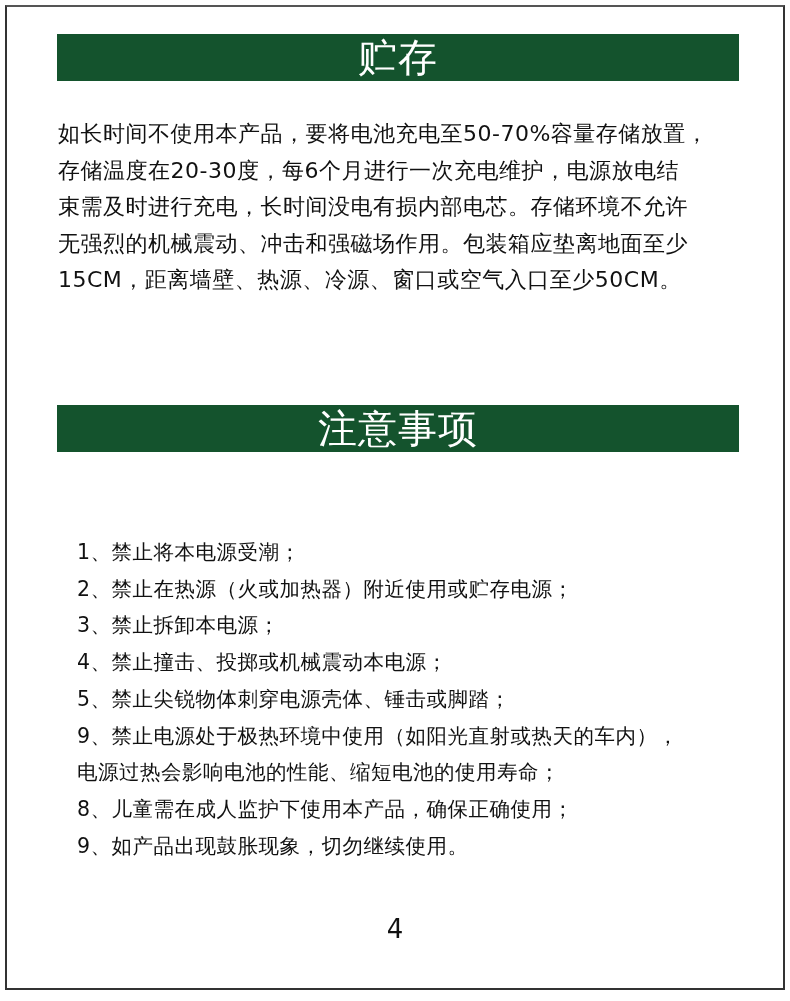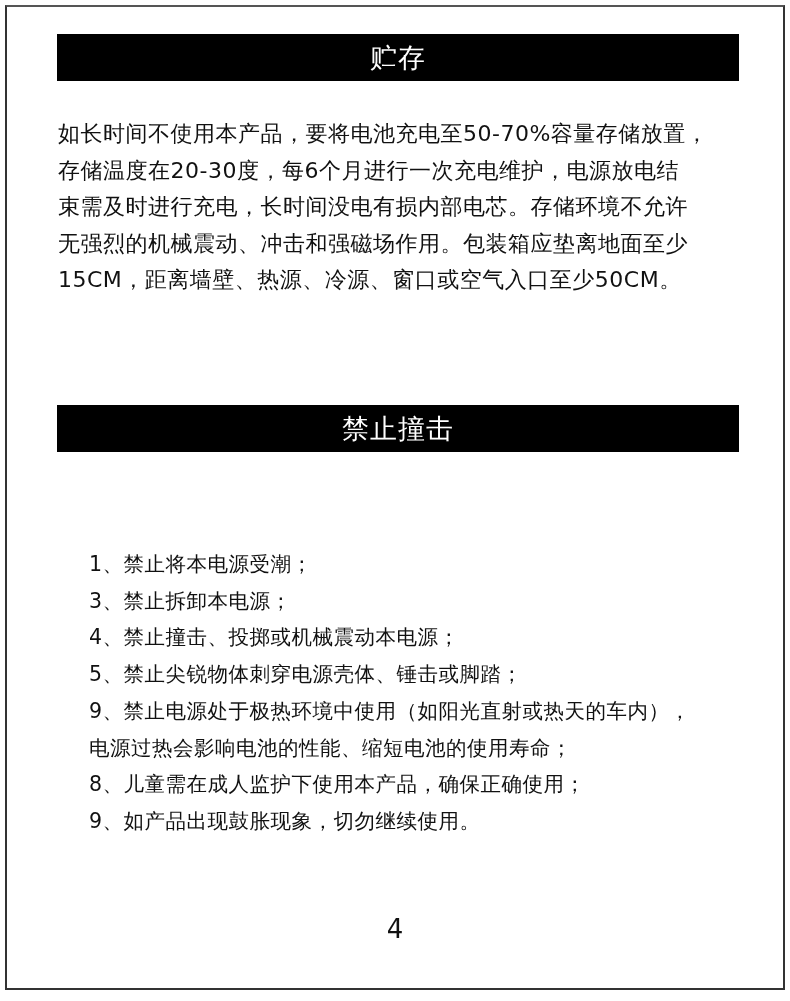--- a/index.html
+++ b/index.html
@@ -1,51 +1,52 @@
 <!DOCTYPE html>
 <html><head>
 <meta charset="utf-8">
 <style>
   html, body { margin:0; padding:0; background:#fff; }
   body { width:790px; height:1001px; position:relative; overflow:hidden;
          font-family:"DejaVu Sans", "Liberation Sans", sans-serif; color:#111; }
   .frame { position:absolute; left:5px; top:5px; width:776px; height:981px;
            border:2px solid #333; box-sizing:content-box; border-top-color:#555; }
-  .section-bar { position:absolute; left:57px; width:682px; height:47px; background:#000000;
-                 color:#fff; font-size:27px; text-align:center; line-height:47px; letter-spacing:1px; }
+  .section-bar { position:absolute; left:57px; width:682px; height:47px; background:#14532d;
+                 color:#fff; font-size:39px; text-align:center; line-height:47px; letter-spacing:1px; }
   .bar1 { top:34px; }
   .bar2 { top:405px; }
   .para { position:absolute; left:58px; top:116px; width:712px; font-size:22px; line-height:36.5px;
           letter-spacing:0.5px; }
   .para .line { display:block; white-space:nowrap; }
   .list { position:absolute; left:77px; top:534px; width:700px; font-size:20.5px; line-height:36.7px;
-          margin:12px; padding:0; list-style:none; letter-spacing:0.5px; }
+          margin:0; padding:0; list-style:none; letter-spacing:0.5px; }
   .list li { white-space:nowrap; }
   .list .cont { margin-left:0; }
   .page-num { position:absolute; left:0; width:790px; top:914px; text-align:center; font-size:26px; }
 </style>
 </head>
 <body>
 
 <div class="frame"></div>
 
 <div class="section-bar bar1">贮存</div>
 
 <div class="para">
   <span class="line">如长时间不使用本产品，要将电池充电至50-70%容量存储放置，</span>
   <span class="line">存储温度在20-30度，每6个月进行一次充电维护，电源放电结</span>
   <span class="line">束需及时进行充电，长时间没电有损内部电芯。存储环境不允许</span>
   <span class="line">无强烈的机械震动、冲击和强磁场作用。包装箱应垫离地面至少</span>
   <span class="line">15CM，距离墙壁、热源、冷源、窗口或空气入口至少50CM。</span>
 </div>
 
-<div class="section-bar bar2">禁止撞击</div>
+<div class="section-bar bar2">注意事项</div>
 
 <ul class="list">
   <li>1、禁止将本电源受潮；</li>
+  <li>2、禁止在热源（火或加热器）附近使用或贮存电源；</li>
   <li>3、禁止拆卸本电源；</li>
   <li>4、禁止撞击、投掷或机械震动本电源；</li>
   <li>5、禁止尖锐物体刺穿电源壳体、锤击或脚踏；</li>
   <li>9、禁止电源处于极热环境中使用（如阳光直射或热天的车内），</li>
   <li class="cont">电源过热会影响电池的性能、缩短电池的使用寿命；</li>
   <li>8、儿童需在成人监护下使用本产品，确保正确使用；</li>
   <li>9、如产品出现鼓胀现象，切勿继续使用。</li>
 </ul>
 
 <div class="page-num">4</div>

